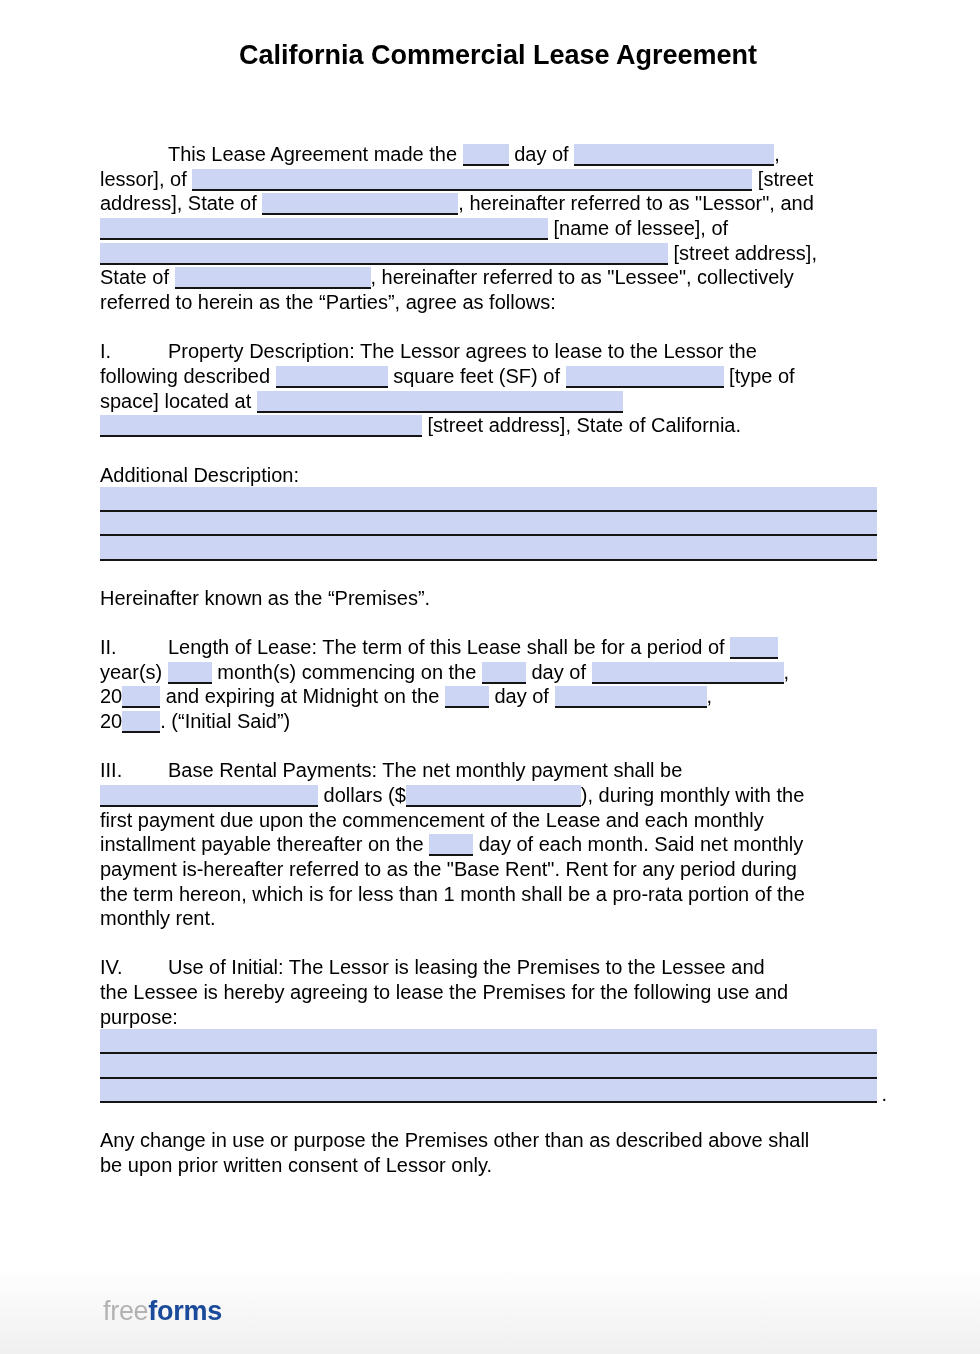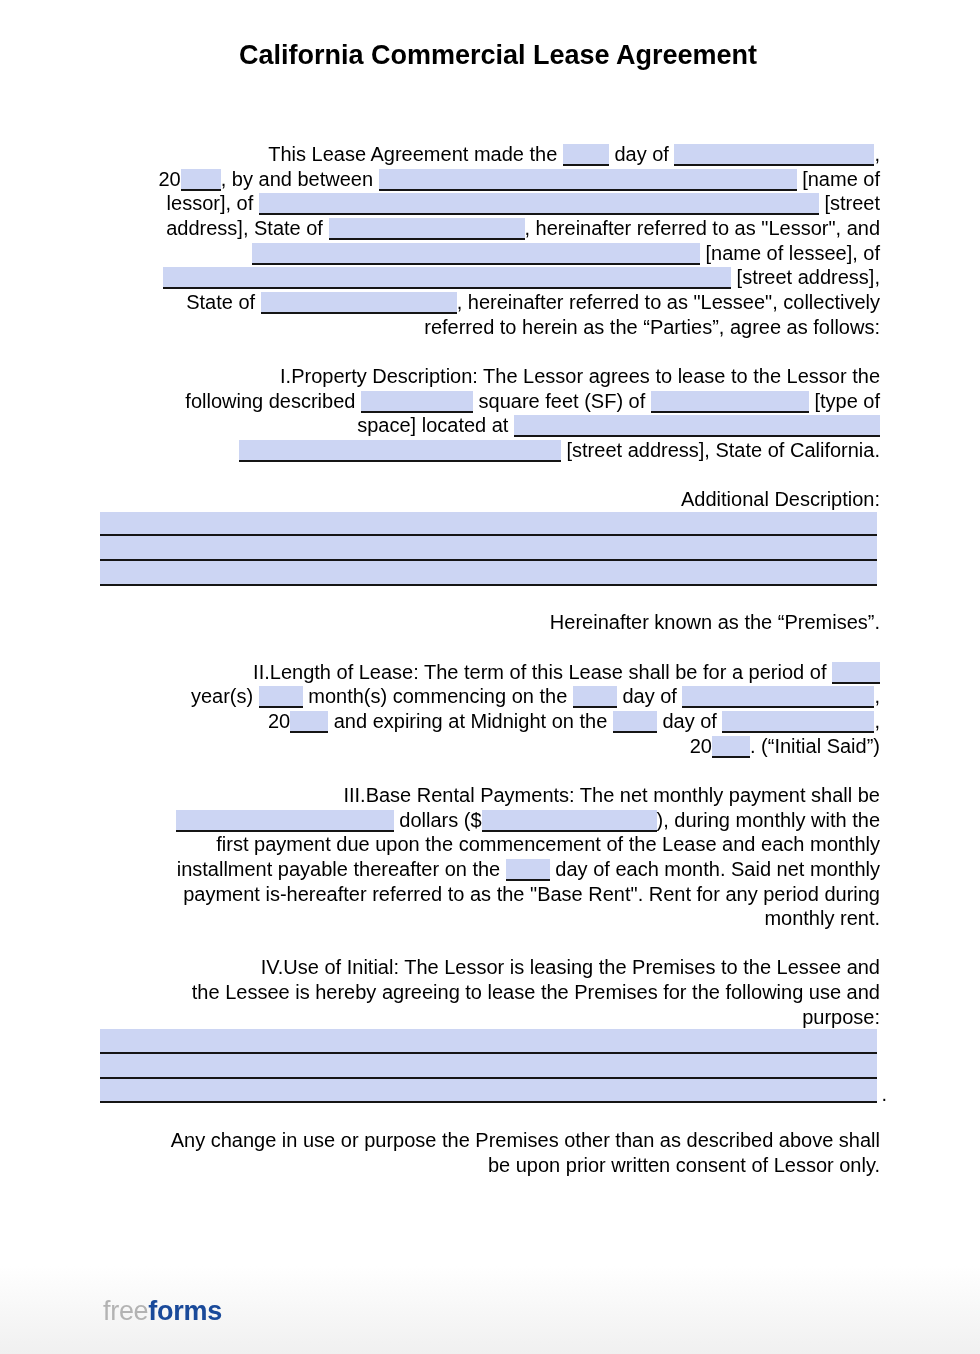--- a/index.html
+++ b/index.html
@@ -1,20 +1,20 @@
 <!DOCTYPE html>
 <html style="--field-highlight: #ccd5f3; --underline: #151515; --logo-gray: #b3b3b3; --logo-blue: #1a4a9a;"><head>
 <meta charset="utf-8">
 <style>
   html,body{margin:0;padding:0;background:#fff;}
   .page{position:relative;width:980px;height:1354px;background:#ffffff;overflow:hidden;
         font-family:"Liberation Sans", sans-serif;color:#000;}
   .title{position:absolute;top:40px;left:0;width:100%;text-align:center;
          font-size:27px;font-weight:bold;padding-left:8px;}
-  .doc{position:absolute;left:100px;top:142px;width:780px;font-size:20px;line-height:24.66px;text-align:right;}
+  .doc{position:absolute;left:100px;top:142px;width:780px;font-size:20px;line-height:24.66px;}
   .block{margin-bottom:24.66px;}
   .line{white-space:pre;height:24.66px;}
   .bold{font-weight:normal;}
   .num{display:inline-block;width:68px;}
   .ind{display:inline-block;}
   .blank{display:inline-block;height:20px;background:var(--field-highlight,#ccd5f3);
          border-bottom:2px solid #151515;vertical-align:-5px;}
   .rows{position:relative;width:777px;}
   .blank-row{height:24.6px;background:var(--field-highlight,#ccd5f3);
              border-bottom:2px solid #151515;box-sizing:border-box;}
@@ -26,21 +26,20 @@
   .logo-forms{color:var(--logo-blue,#1a4a9a);font-weight:bold;}
 </style>
 </head>
 <body>
 
 <div class="page">
   <div class="title">California Commercial Lease Agreement</div>
   <div class="doc" id="doc">
       <div class="block">
         <div class="line"><span class="ind" style="width: 68px;"></span><span>This Lease Agreement made the </span><span class="blank" style="width: 46px;"></span><span> day of </span><span class="blank" style="width: 200px;"></span><span>,</span></div>
-        <div class="line"><span>20</span><span class="blank" style="width: 40px;"></span><span>, by and between </span><span class="blank" style="width: 418px;"></span><span> [name of</span></div>
         <div class="line"><span>lessor], of </span><span class="blank" style="width: 560px;"></span><span> [street</span></div>
         <div class="line"><span>address], State of </span><span class="blank" style="width: 196px;"></span><span>, hereinafter referred to as "Lessor", and</span></div>
         <div class="line"><span class="blank" style="width: 448px;"></span><span> [name of lessee], of</span></div>
         <div class="line"><span class="blank" style="width: 568px;"></span><span> [street address],</span></div>
         <div class="line"><span>State of </span><span class="blank" style="width: 196px;"></span><span>, hereinafter referred to as "Lessee", collectively</span></div>
         <div class="line"><span>referred to herein as the “Parties”, agree as follows:</span></div>
       </div>
       <div class="block">
         <div class="line"><span class="num">I.</span><span class="bold">Property Description</span><span>: The Lessor agrees to lease to the Lessor the</span></div>
         <div class="line"><span>following described </span><span class="blank" style="width: 112px;"></span><span> square feet (SF) of </span><span class="blank" style="width: 158px;"></span><span> [type of</span></div>
@@ -63,20 +62,21 @@
         <div class="line"><span>year(s) </span><span class="blank" style="width: 44px;"></span><span> month(s) commencing on the </span><span class="blank" style="width: 44px;"></span><span> day of </span><span class="blank" style="width: 192px;"></span><span>,</span></div>
         <div class="line"><span>20</span><span class="blank" style="width: 38px;"></span><span> and expiring at Midnight on the </span><span class="blank" style="width: 44px;"></span><span> day of </span><span class="blank" style="width: 152px;"></span><span>,</span></div>
         <div class="line"><span>20</span><span class="blank" style="width: 38px;"></span><span>. (“Initial Said”)</span></div>
       </div>
       <div class="block">
         <div class="line"><span class="num">III.</span><span class="bold">Base Rental Payments</span><span>: The net monthly payment shall be</span></div>
         <div class="line"><span class="blank" style="width: 218px;"></span><span> dollars ($</span><span class="blank" style="width: 175px;"></span><span>), during monthly with the</span></div>
         <div class="line"><span>first payment due upon the commencement of the Lease and each monthly</span></div>
         <div class="line"><span>installment payable thereafter on the </span><span class="blank" style="width: 44px;"></span><span> day of each month. Said net monthly</span></div>
         <div class="line"><span>payment is-hereafter referred to as the "Base Rent". Rent for any period during</span></div>
+        <div class="line"><span>the term hereon, which is for less than 1 month shall be a pro-rata portion of the</span></div>
         <div class="line"><span>monthly rent.</span></div>
       </div>
       <div class="block">
         <div class="line"><span class="num">IV.</span><span class="bold">Use of Initial</span><span>: The Lessor is leasing the Premises to the Lessee and</span></div>
         <div class="line"><span>the Lessee is hereby agreeing to lease the Premises for the following use and</span></div>
         <div class="line"><span>purpose:</span></div>
         <div class="rows">
           <div class="blank-row"></div>
           <div class="blank-row"></div>
           <div class="blank-row"></div>

